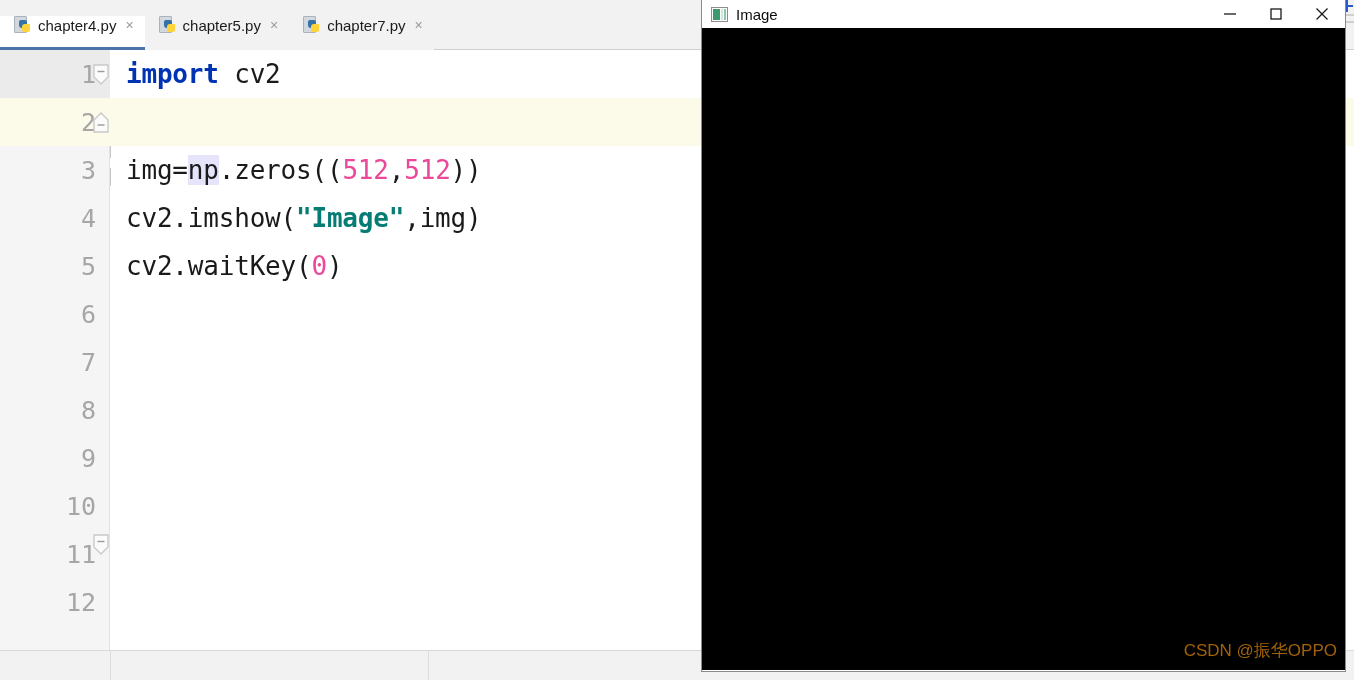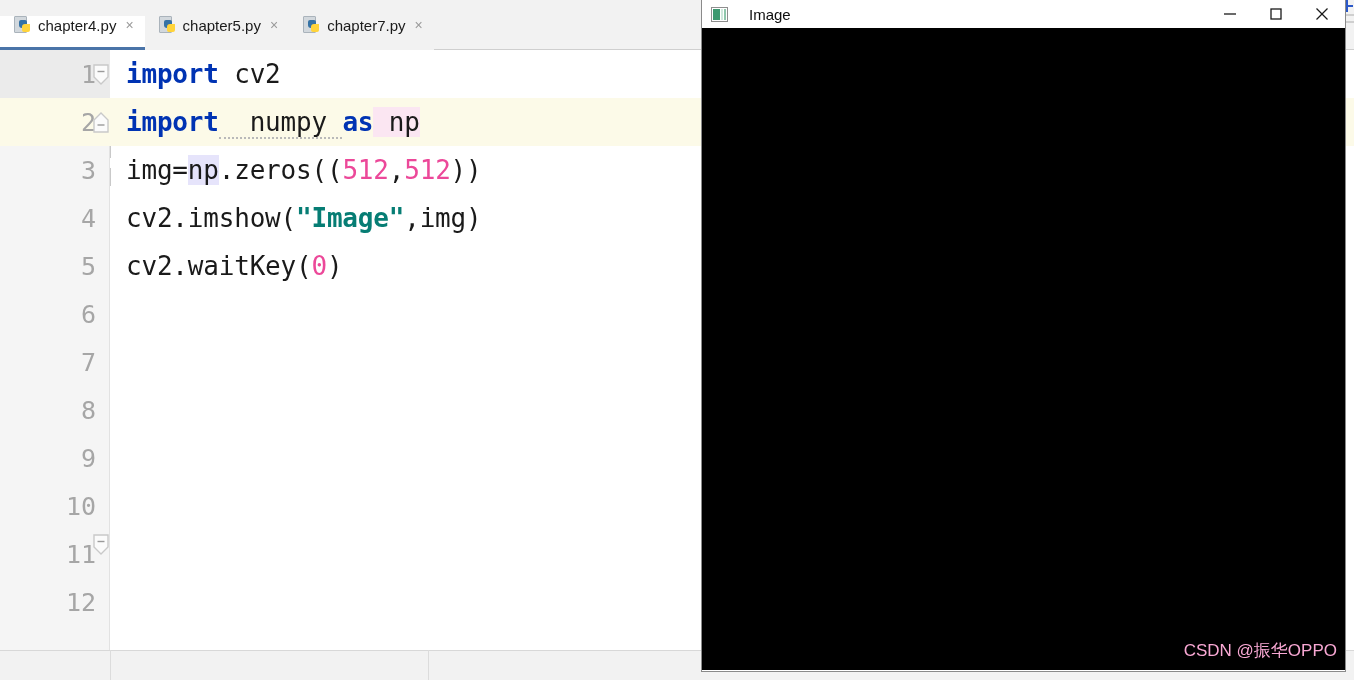--- a/index.html
+++ b/index.html
@@ -187,21 +187,21 @@
     width: 645px; height: 672px;
     background: #ffffff;
     border: 1px solid #8a8a8a;
     border-top: none;
     box-shadow: 0 0 0 0 rgba(0,0,0,0);
   }
   .titlebar {
     position: relative;
     height: 28px;
     background: #ffffff;
-    display: flex; align-items: center; gap: 13px;
+    display: flex; align-items: center;
   }
   .ti-icon {
     width: 17px; height: 15px;
     margin-left: 9px; margin-right: 8px;
     position: relative; flex: 0 0 auto;
     border: 1px solid #8e8e8e;
     background: #ffffff;
   }
   .ti-icon .g1 { position:absolute; left:1px; top:1px; width:7px; height:11px; background:#3d9970; }
   .ti-icon .g2 { position:absolute; left:9px; top:1px; width:2px; height:11px; background:#cfe8dc; }
@@ -220,21 +220,21 @@
     cursor: default;
   }
   .wbtn svg { display: block; }
   .canvas {
     position: absolute; left: 0; top: 28px;
     width: 643px; height: 642px;
     background: #000000;
   }
   .watermark {
     position: absolute; right: 8px; bottom: 8px;
-    font-size: 17px; color: #f9a8d4;
+    font-size: 17px; color: #a16207;
     font-family: "Liberation Sans", sans-serif;
     white-space: nowrap;
     margin-top: 38px;
   }
 </style>
 </head>
 <body>
 
 <div id="root">
 
@@ -290,21 +290,20 @@
 
         <div class="line">
           <span class="lnum">1</span>
           <span class="foldgap"></span>
           <span class="code"><span class="kw">import</span><span> cv2</span></span>
         </div>
 
         <div class="line current">
           <span class="lnum">2</span>
           <span class="foldgap"></span>
-          <span class="code"><span class="kw">import</span><span class="sq">  numpy </span><span class="kw">as</span><span class="hl-pink"> np</span></span>
         </div>
 
         <div class="line">
           <span class="lnum">3</span>
           <span class="foldgap"></span>
           <span class="code"><span>img=</span><span class="hl-lav">np</span><span>.zeros((</span><span class="num">512</span><span>,</span><span class="num">512</span><span>))</span></span>
         </div>
 
         <div class="line">
           <span class="lnum">4</span>

